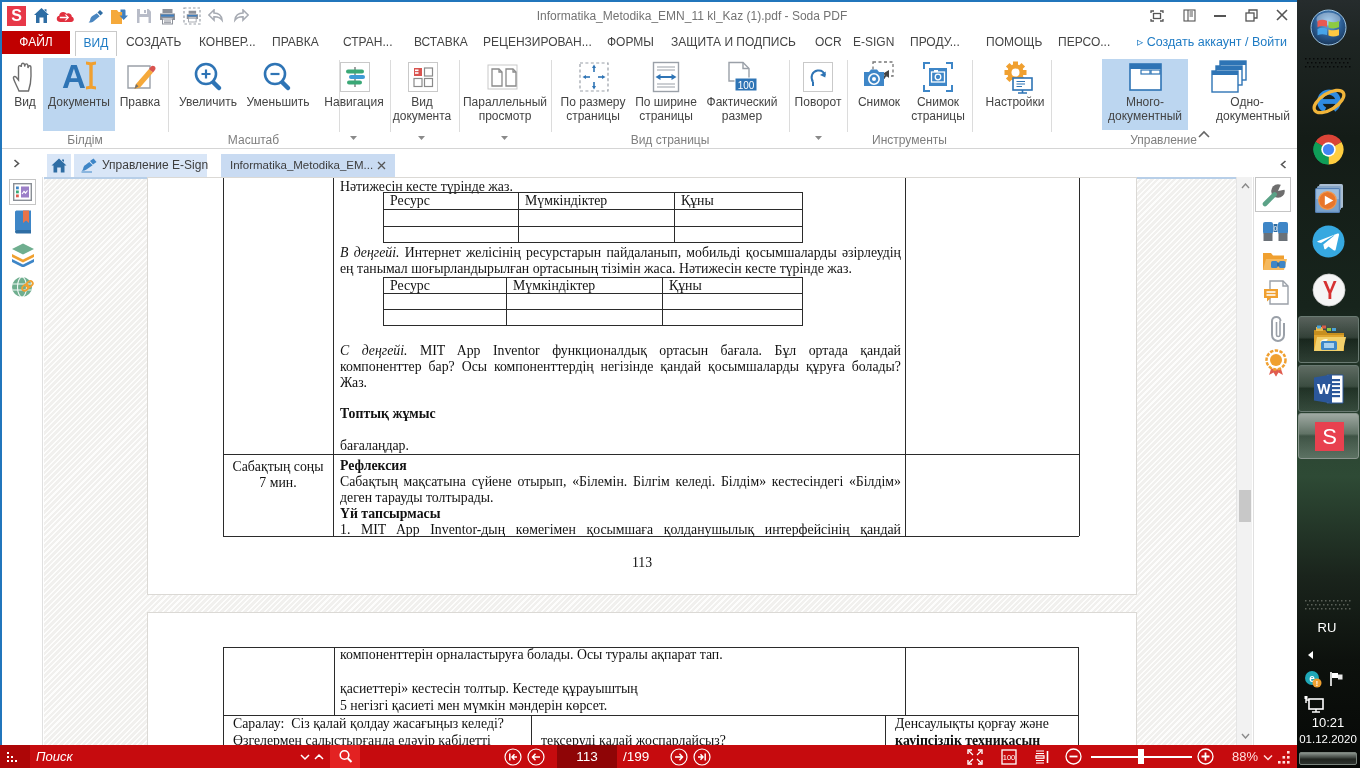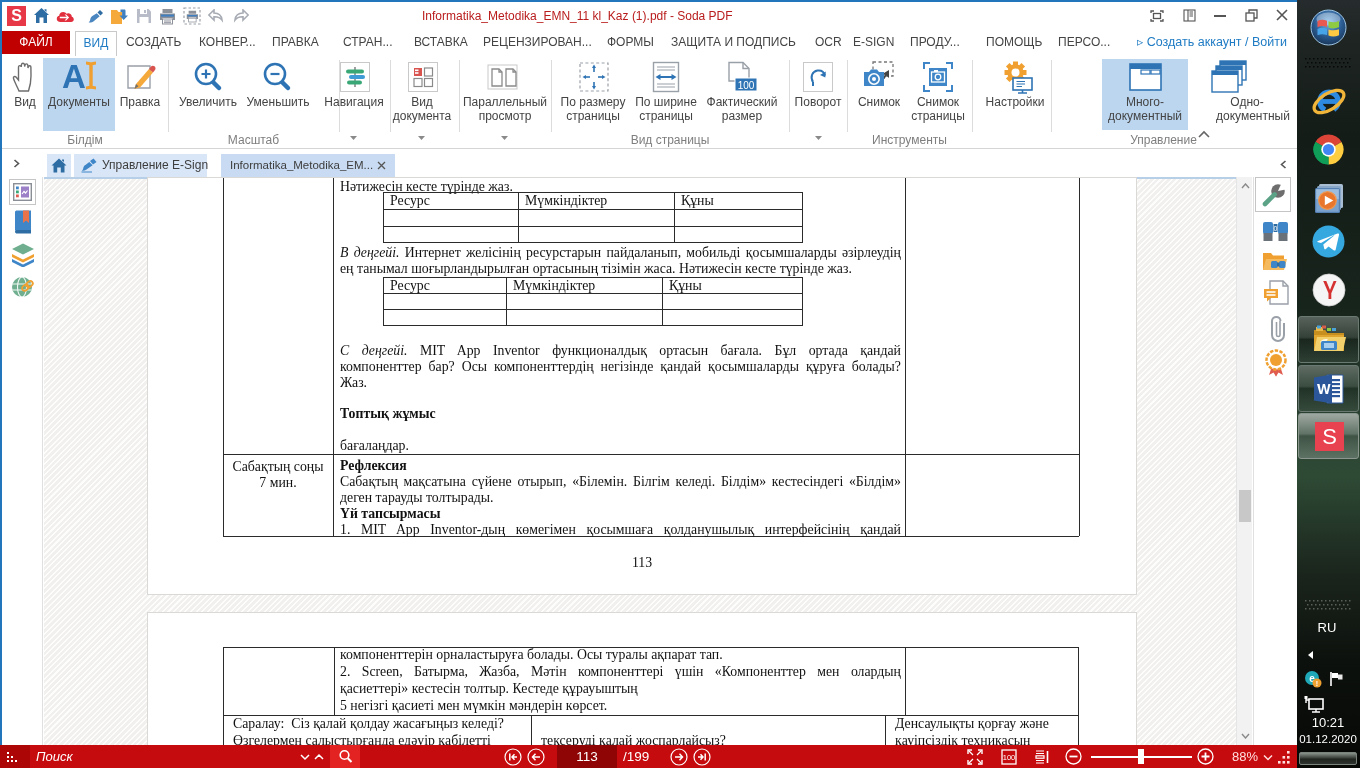--- a/index.html
+++ b/index.html
@@ -70,21 +70,21 @@
       <rect x="2" y="6.6" width="13" height="2" fill="#3f7fbf"></rect>
       <rect x="3.5" y="11" width="10" height="5" fill="#fff" stroke="#8c9099" stroke-width="1"></rect>
       </g>
     </svg>
     <svg class="abs" style="left:206px;top:7px" width="16" height="14" viewBox="0 0 16 14">
       <path d="M6 1 L6 4 C10.5 4 13.5 6.5 14 11 C12.2 8.6 9.8 7.6 6 7.8 L6 11 L0.8 6 Z" fill="none" stroke="#a7abb3" stroke-width="1.6"></path>
     </svg>
     <svg class="abs" style="left:231px;top:7px" width="16" height="14" viewBox="0 0 16 14">
       <path d="M6 1 L6 4 C10.5 4 13.5 6.5 14 11 C12.2 8.6 9.8 7.6 6 7.8 L6 11 L0.8 6 Z" fill="none" stroke="#a7abb3" stroke-width="1.6" transform="scale(-1,1) translate(-16,0)"></path>
     </svg>
-    <div class="abs" style="left:420px;top:7px;width:540px;font-size:12px;color:#b91c1c;">Informatika_Metodika_EMN_11 kl_Kaz (1).pdf - Soda PDF</div>
+    <div class="abs" style="left:420px;top:7px;width:540px;font-size:12px;color:#737373;text-align:center;">Informatika_Metodika_EMN_11 kl_Kaz (1).pdf - Soda PDF</div>
     <svg class="abs" style="left:1148px;top:8px" width="14" height="12" viewBox="0 0 14 12">
       <g stroke="#555" stroke-width="1.3" fill="none">
         <path d="M1 3 L1 1 L4 1 M10 1 L13 1 L13 3 M13 9 L13 11 L10 11 M4 11 L1 11 L1 9"></path>
         <rect x="3.5" y="3.5" width="7" height="5"></rect>
       </g>
     </svg>
     <svg class="abs" style="left:1181px;top:7px" width="13" height="13" viewBox="0 0 13 13">
       <g stroke="#555" stroke-width="1.1" fill="none">
         <rect x="1" y="1" width="11" height="11"></rect>
         <line x1="5" y1="1" x2="5" y2="12"></line>
@@ -491,29 +491,28 @@
       <div id="page2" class="abs" style="left:104px;top:436px;width:988px;height:134px;background:#fff;outline:1px solid #dbd9d5;">
         <div class="abs tl" style="left:75px;top:34px;width:856px;height:0;border-top:1px solid #2b2b2b;"></div>
         <div class="abs tl" style="left:75px;top:34px;width:0;height:100px;border-left:1px solid #2b2b2b;"></div>
         <div class="abs tl" style="left:186px;top:34px;width:0;height:68px;border-left:1px solid #2b2b2b;"></div>
         <div class="abs tl" style="left:757px;top:34px;width:0;height:68px;border-left:1px solid #2b2b2b;"></div>
         <div class="abs tl" style="left:930px;top:34px;width:0;height:100px;border-left:1px solid #2b2b2b;"></div>
         <div class="abs tl" style="left:75px;top:102px;width:856px;height:0;border-top:1px solid #2b2b2b;"></div>
         <div class="abs tl" style="left:383px;top:102px;width:0;height:32px;border-left:1px solid #2b2b2b;"></div>
         <div class="abs tl" style="left:737px;top:102px;width:0;height:32px;border-left:1px solid #2b2b2b;"></div>
         <div class="doc abs" style="left:192px;top:34px;width:561px;">компоненттерін орналастыруға болады. Осы туралы ақпарат тап.</div>
-        <div class="doc jl abs" style="left:192px;top:51px;width:561px;">2. Screen, Батырма, Жазба, Мәтін компоненттері үшін «Компоненттер мен олардың</div>
         <div class="doc abs" style="left:192px;top:68px;width:561px;">қасиеттері» кестесін толтыр. Кестеде құрауыштың</div>
         <div class="doc abs" style="left:192px;top:85px;width:561px;">5 негізгі қасиеті мен мүмкін мәндерін көрсет.</div>
         <div class="doc abs" style="left:85px;top:103px;width:292px;">Саралау:&nbsp; Сіз қалай қолдау жасағыңыз келеді?</div>
         <div class="doc abs" style="left:85px;top:120px;width:292px;">Өзгелермен салыстырғанда едәуір қабілетті</div>
         <div class="doc abs" style="left:393px;top:103px;width:338px;margin-top:33px;">Бағалау: Оқушылардың материалды меңгергенін</div>
         <div class="doc abs" style="left:393px;top:120px;width:338px;">тексеруді қалай жоспарлайсыз?</div>
         <div class="doc abs" style="left:747px;top:103px;width:180px;">Денсаулықты қорғау және</div>
-        <div class="doc abs" style="left:747px;top:120px;width:180px;">қауіпсіздік техникасын</div>
+        <div class="doc abs" style="left:747px;top:120px;width:180px;font-weight:bold;">қауіпсіздік техникасын</div>
       </div>
     </div>
 
     <div class="abs" style="left:1234px;top:0;width:16px;height:568px;background:#f2f2f2;border-left:1px solid #e5e5e5;">
       <svg class="abs" style="left:4px;top:6px" width="9" height="6" viewBox="0 0 9 6">
           <path d="M1 5 L4.5 1 L8 5" fill="none" stroke="#8a8a8a" stroke-width="1.4"></path>
         </svg>
       <div class="abs" style="left:2px;top:313px;width:12px;height:32px;background:#c8c8c8;"></div>
       <svg class="abs" style="left:4px;bottom:6px" width="9" height="6" viewBox="0 0 9 6">
           <path d="M1 1 L4.5 5 L8 1" fill="none" stroke="#8a8a8a" stroke-width="1.4"></path>

